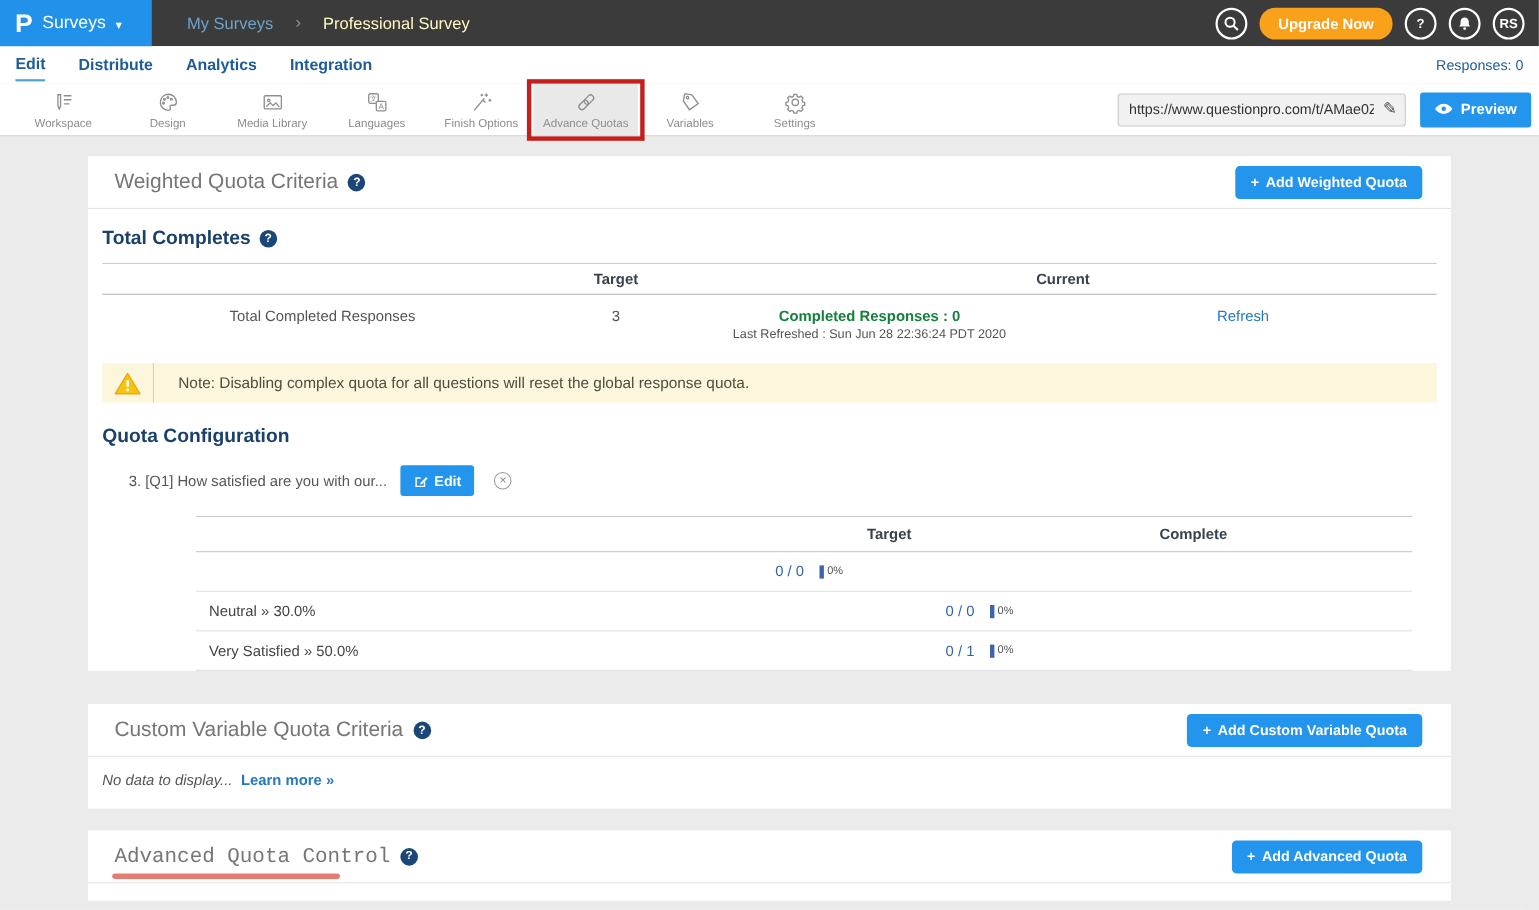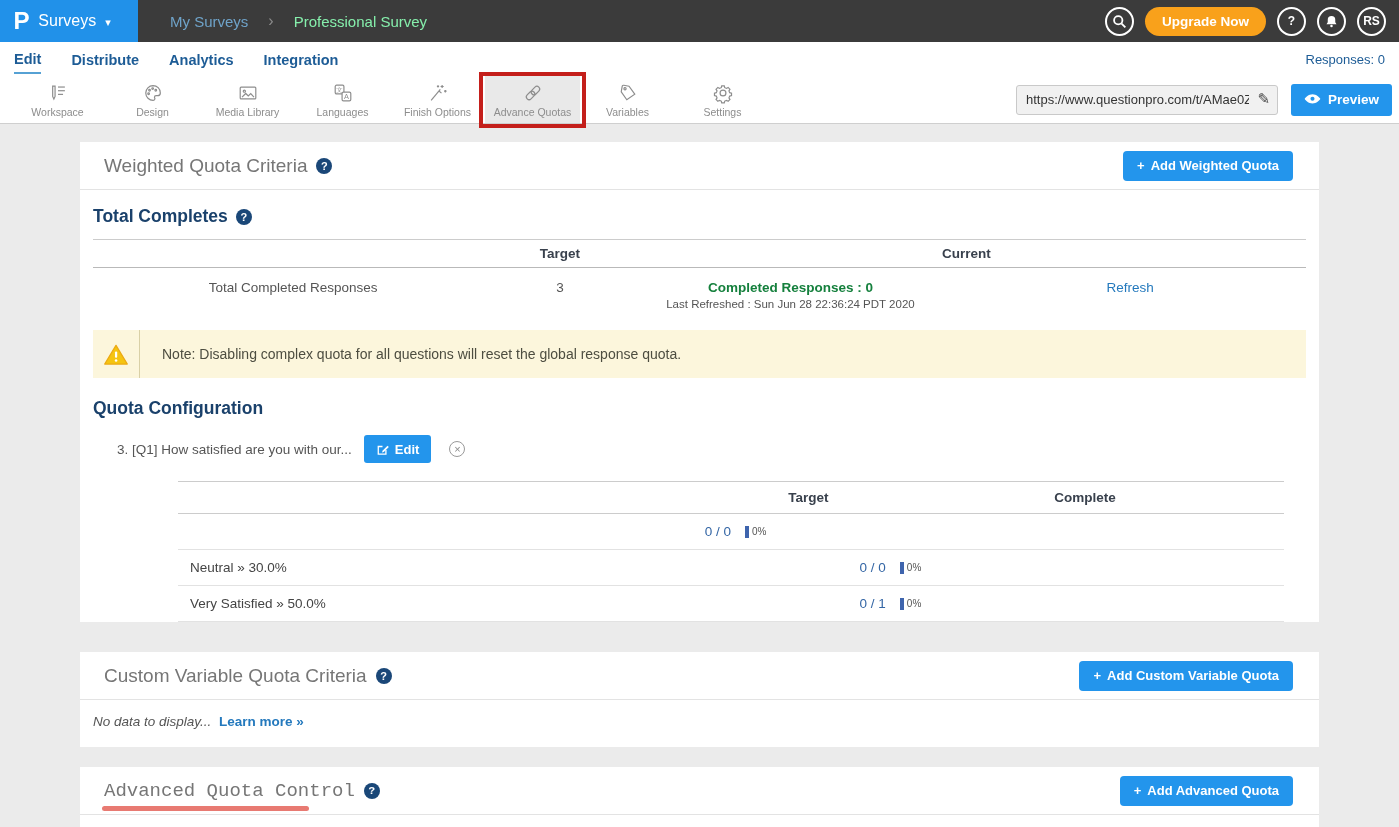--- a/index.html
+++ b/index.html
@@ -9,21 +9,21 @@
   
   .topbar { height:42px; background:#3b3b3b; display:flex; align-items:center; }
   .logo-area { width:138px; height:42px; background:#2191e9; display:flex; align-items:center;
     gap:9px; padding-left:14px; cursor:pointer; }
   .logo-p { color:#fff; font-size:23px; font-weight:700; transform:scaleX(1.05); }
   .logo-area .menu-label { color:#fff; font-size:16px; }
   .logo-area .caret { color:#fff; font-size:11px; margin-top:2px; }
   .breadcrumb { display:flex; align-items:center; gap:20px; margin-left:32px; font-size:15px; }
   .crumb-parent { color:#6fa3c9; cursor:pointer; }
   .crumb-sep { color:#8b8b8b; font-size:16px; }
-  .crumb-current { color:#86efac; }
+  .crumb-current { color:#fef9c3; }
   .topbar-right { margin-left:auto; display:flex; align-items:center; gap:11px; padding-right:13px; }
   .circle-btn { width:29px; height:29px; border:2px solid #fff; border-radius:50%;
     display:flex; align-items:center; justify-content:center; color:#fff; cursor:pointer;
     font-weight:700; font-size:12px; background:transparent; }
   .upgrade-btn { background:#f9a11b; color:#fff; border:none; border-radius:15px;
     font-weight:700; font-size:13.5px; padding:7px 17px; cursor:pointer;
     font-family:"Liberation Sans", sans-serif; }
 
   
   .tabs-row { height:34px; background:#fff; display:flex; align-items:center; padding:0 14px; }
@@ -72,21 +72,21 @@
   .tc-header { display:grid; grid-template-columns:33% 11% 56%; border-top:1px solid #ccc;
     border-bottom:1px solid #b9b9b9; padding:6px 0; font-weight:700; font-size:13.5px;
     color:#39414d; text-align:center; }
   .tc-row { display:grid; grid-template-columns:33% 11% 27% 29%; padding:12px 0 16px;
     font-size:13.5px; color:#555; text-align:center; align-items:start; }
   .tc-completed { font-weight:700; color:#15803d; }
   .tc-refreshed { font-size:11.5px; color:#555; margin-top:3px; }
   .link { color:#2479bd; cursor:pointer; text-decoration:none; }
 
   
-  .note-bar { display:flex; align-items:center; background:#fcf6dc; height:48px; margin:4px 0 20px; }
+  .note-bar { display:flex; align-items:center; background:#fcf6dc; height:36px; margin:4px 0 20px; }
   .note-icon-cell { width:47px; align-self:stretch; display:flex; align-items:center;
     justify-content:center; border-right:1px solid #d9d0a6; flex:none; }
   .note-text { padding-left:22px; font-size:14px; color:#4d4d40; }
 
   
   .question-row { display:flex; align-items:center; gap:12px; margin:16px 0 12px 24px;
     font-size:13.5px; color:#555; }
   .edit-btn { background:#2395ec; color:#fff; border:none; border-radius:3px; height:28px;
     padding:0 12px; font-size:13px; font-weight:700; display:flex; align-items:center; gap:6px;
     cursor:pointer; font-family:"Liberation Sans", sans-serif; }

